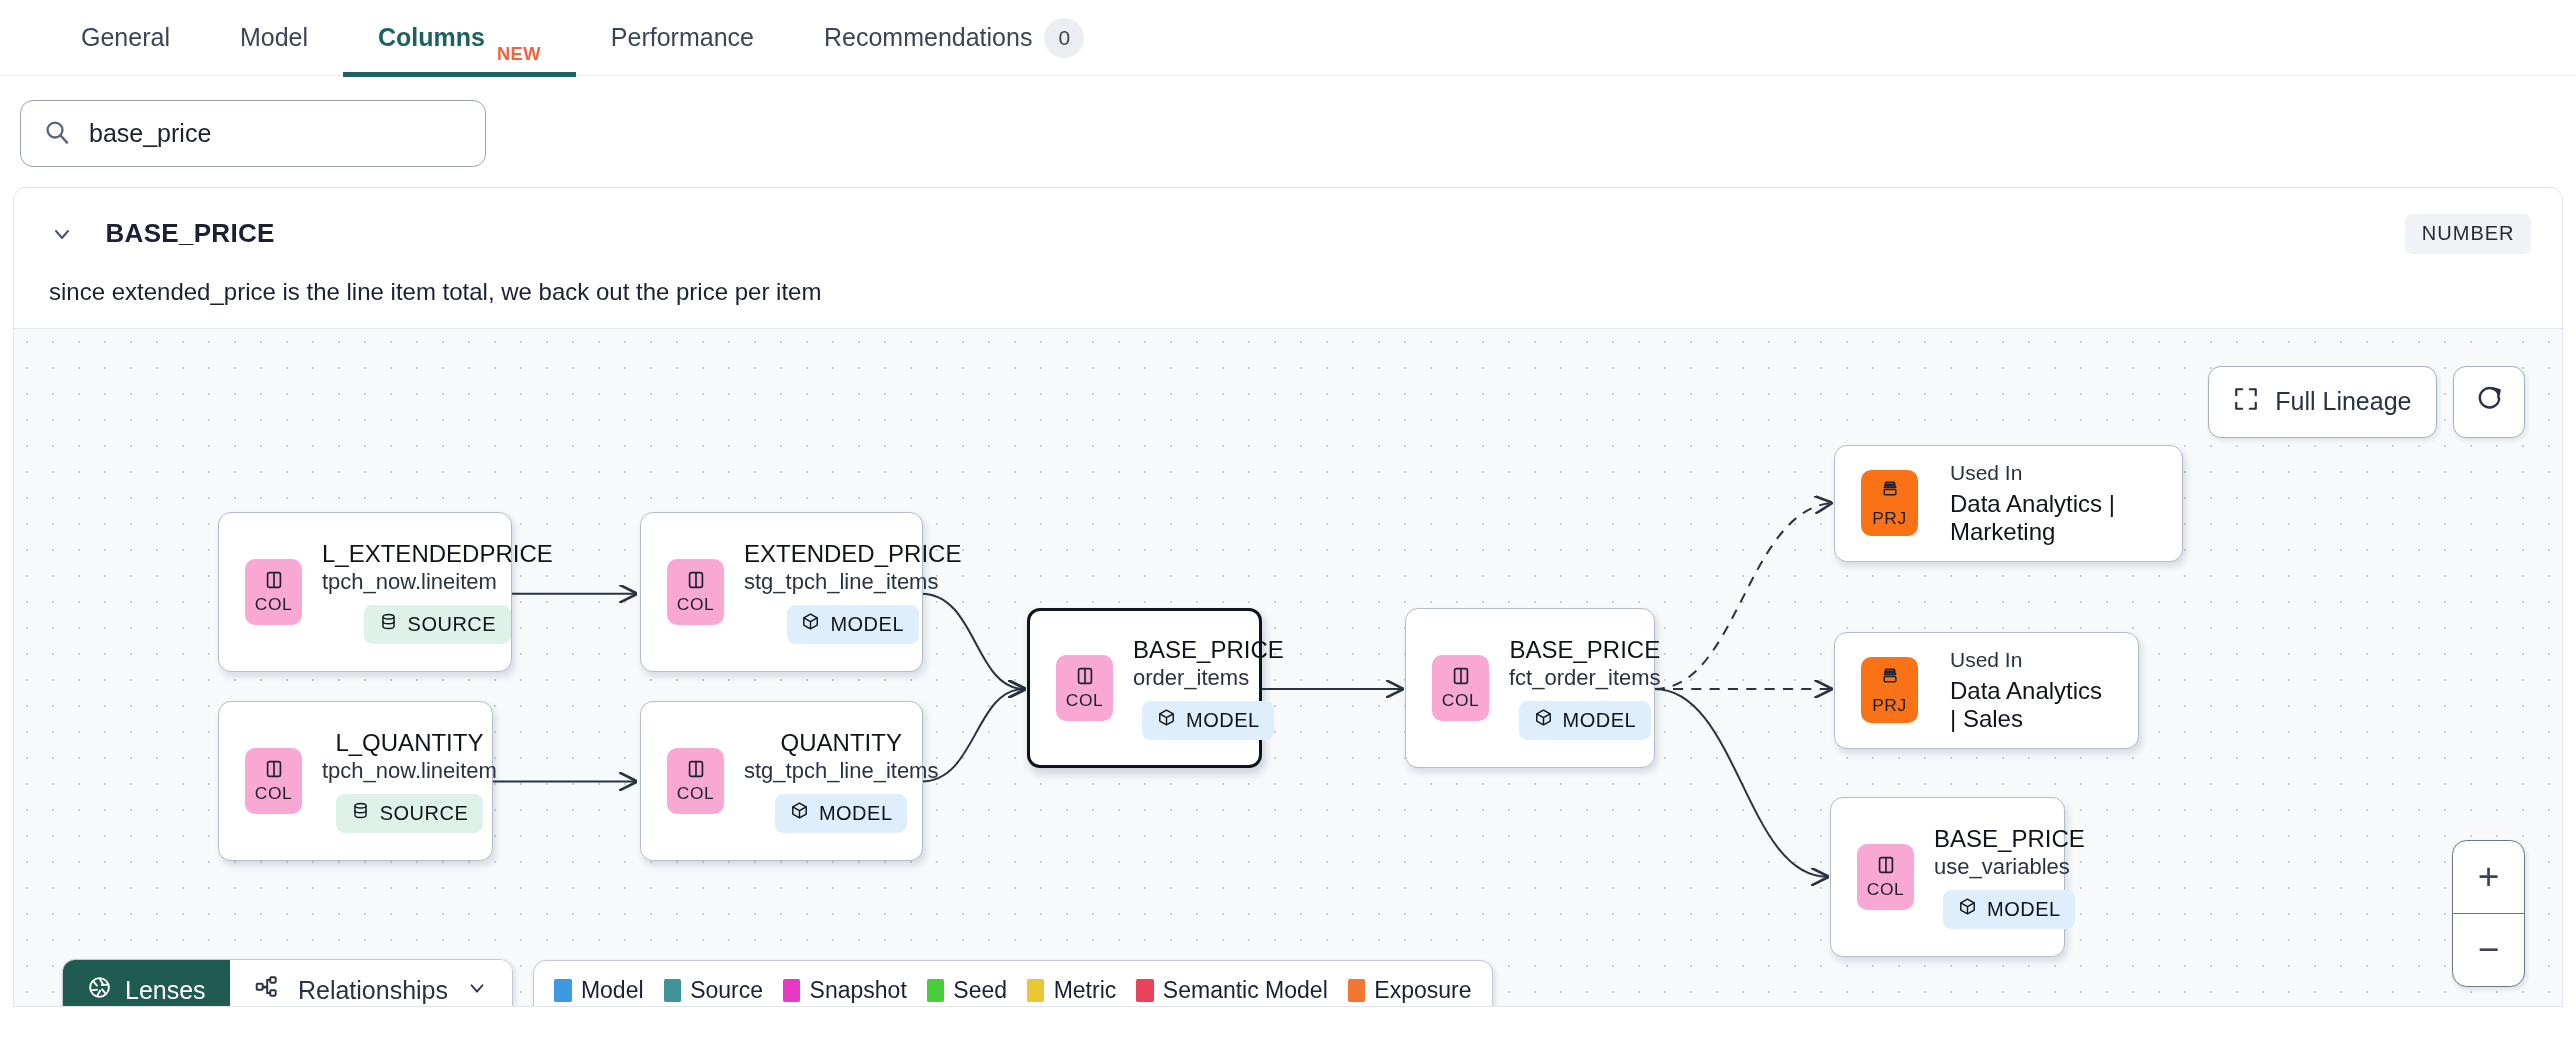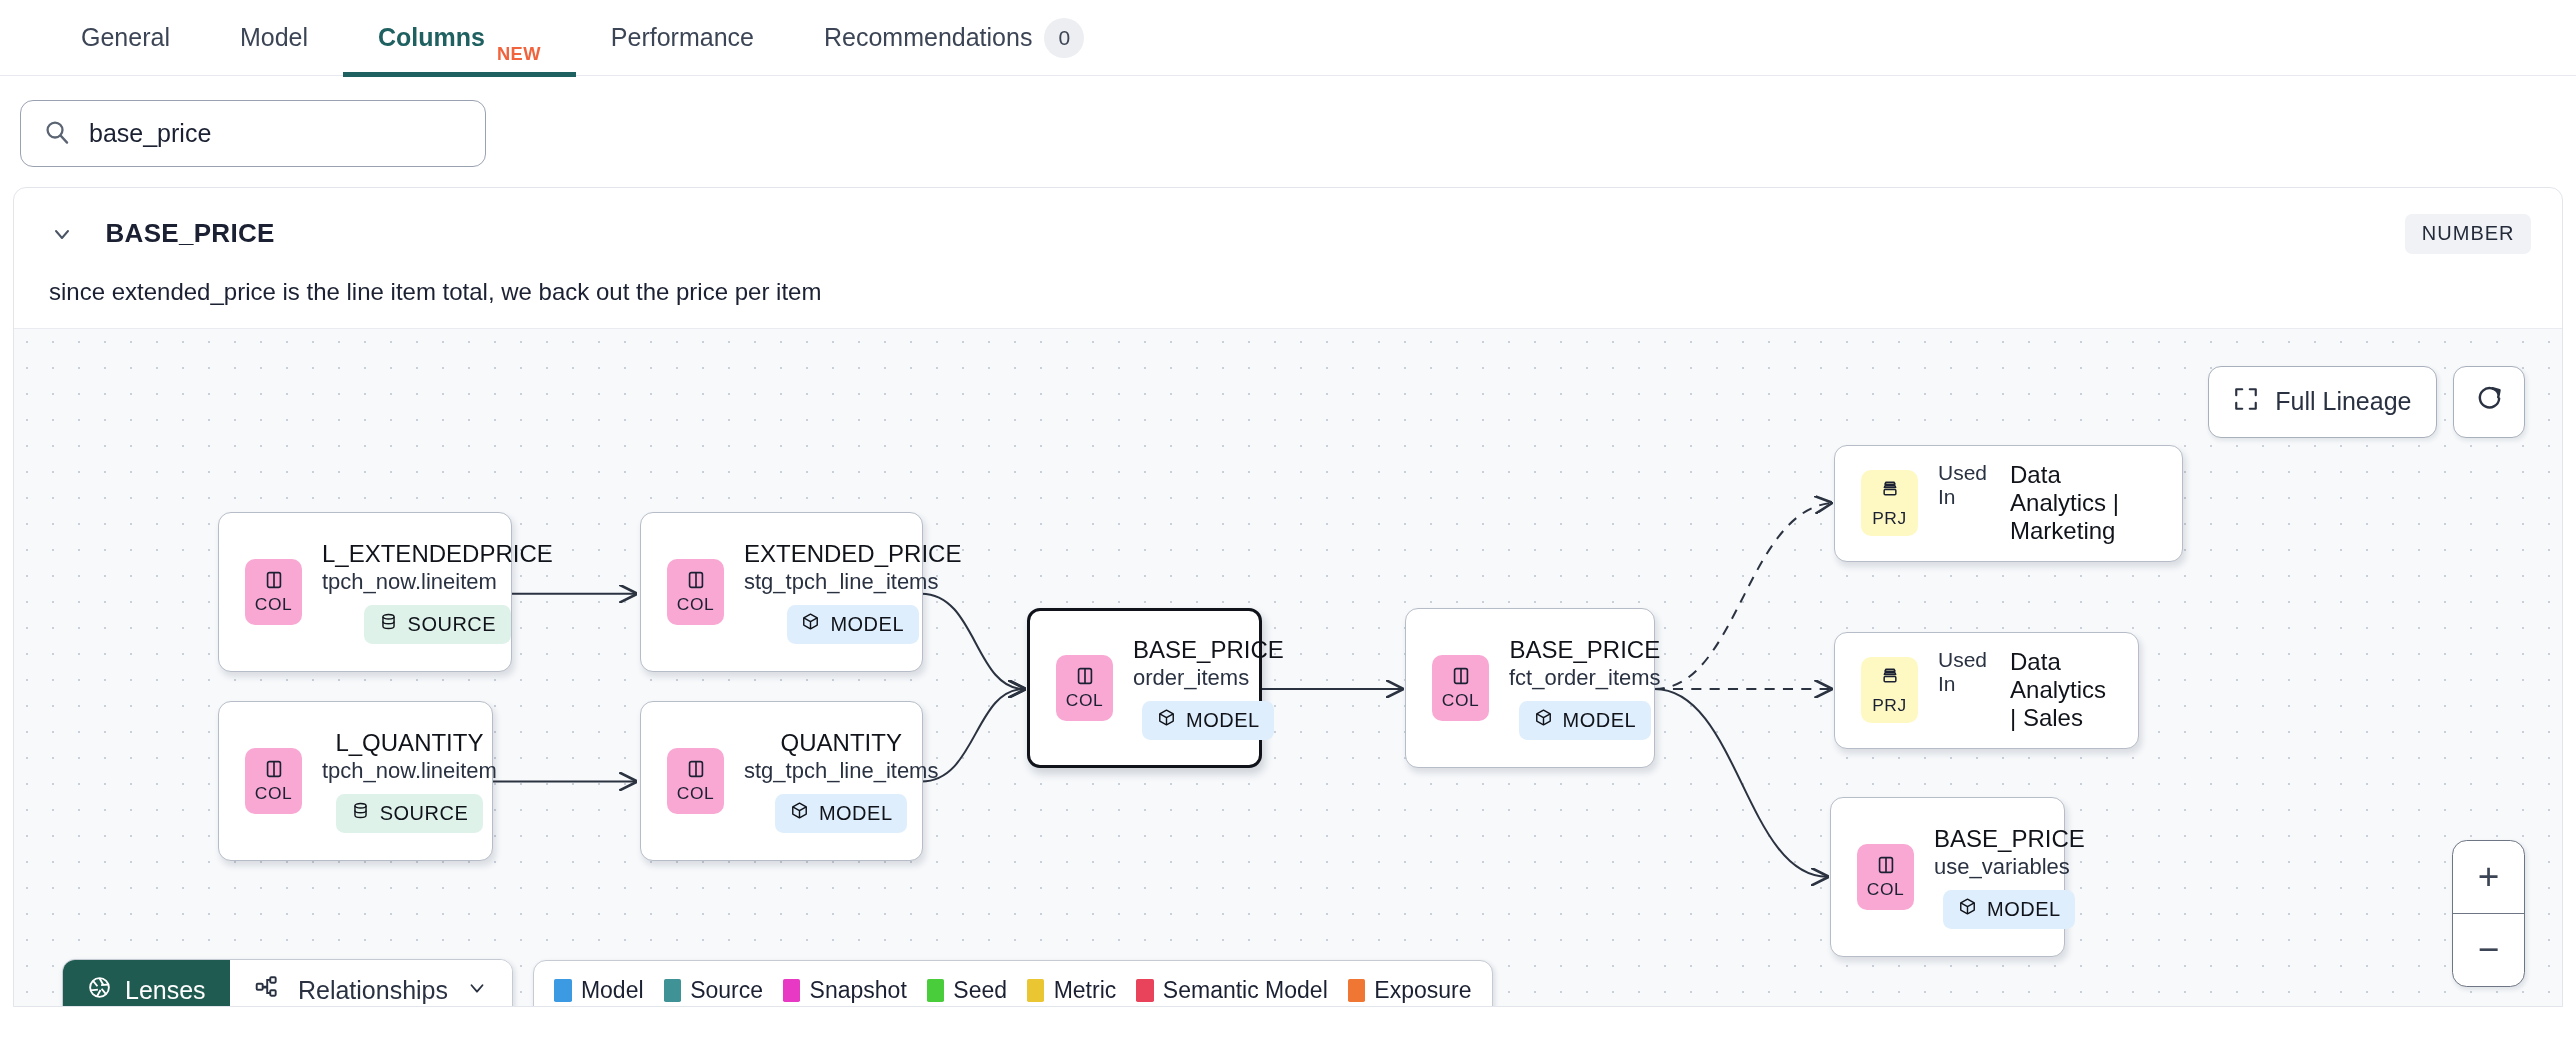--- a/index.html
+++ b/index.html
@@ -160,21 +160,21 @@
     width: 57px; height: 66px;
     border-radius: 10px;
     background: #f9a8d4;
     display: flex;
     flex-direction: column;
     align-items: center;
     justify-content: center;
     gap: 1.8px;
     flex: 0 0 auto;
   }
-  .kind-chip.prj { background: #fef9c3; gap: 7px; }
+  .kind-chip.prj { background: #f97316; gap: 7px; }
   .kind-chip span {
     font-size: 17.4px;
     letter-spacing: 0.6px;
     color: #1b2132;
     line-height: 1;
   }
   .node-body { display: flex; flex-direction: column; gap: 2px; }
   .node-name {
     font-size: 24px;
     color: #10131a;
@@ -194,21 +194,21 @@
     gap: 10px;
     border-radius: 8.3px;
     padding: 7.3px 14.7px;
     font-size: 20px;
     letter-spacing: 0.5px;
     color: #10131a;
   }
   .badge.model  { background: #dfeefc; }
   .badge.source { background: #dff2ea; }
 
-  .prj-body { display: flex; gap: 23px; }
+  .prj-body { display: flex; flex-direction: column; gap: 5px; margin-left: 12px; }
   .prj-top { font-size: 21px; color: #2a3242; }
   .prj-name { font-size: 24px; color: #10131a; }
 
   
   .topright {
     position: absolute;
     top: 37px; right: 37px;
     display: flex; gap: 16.5px;
     z-index: 6;
   }

